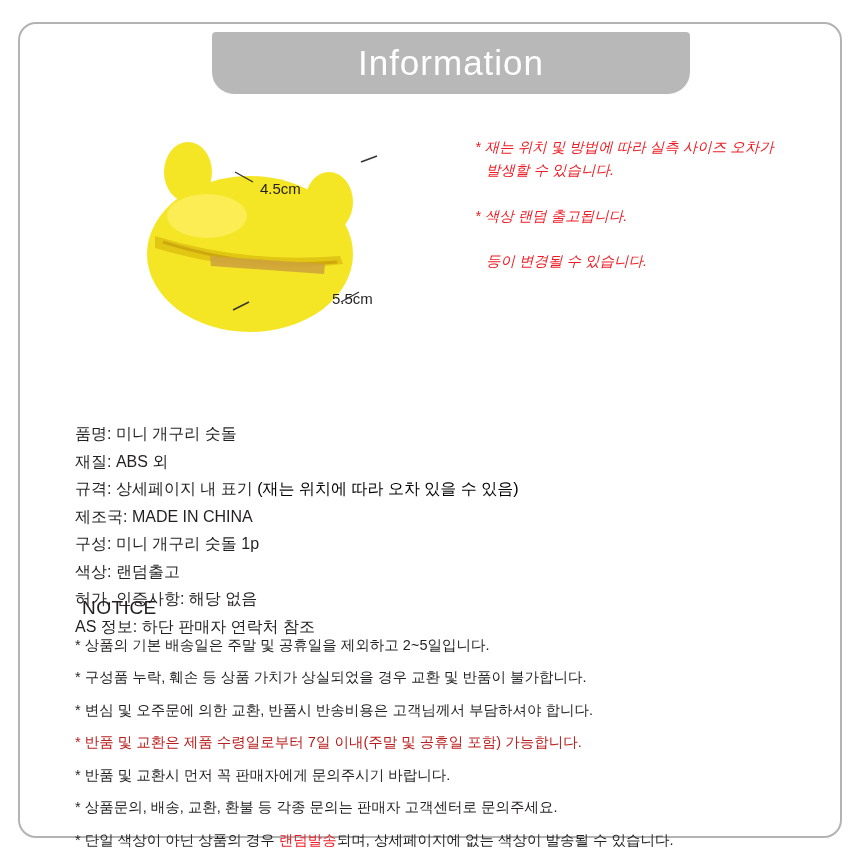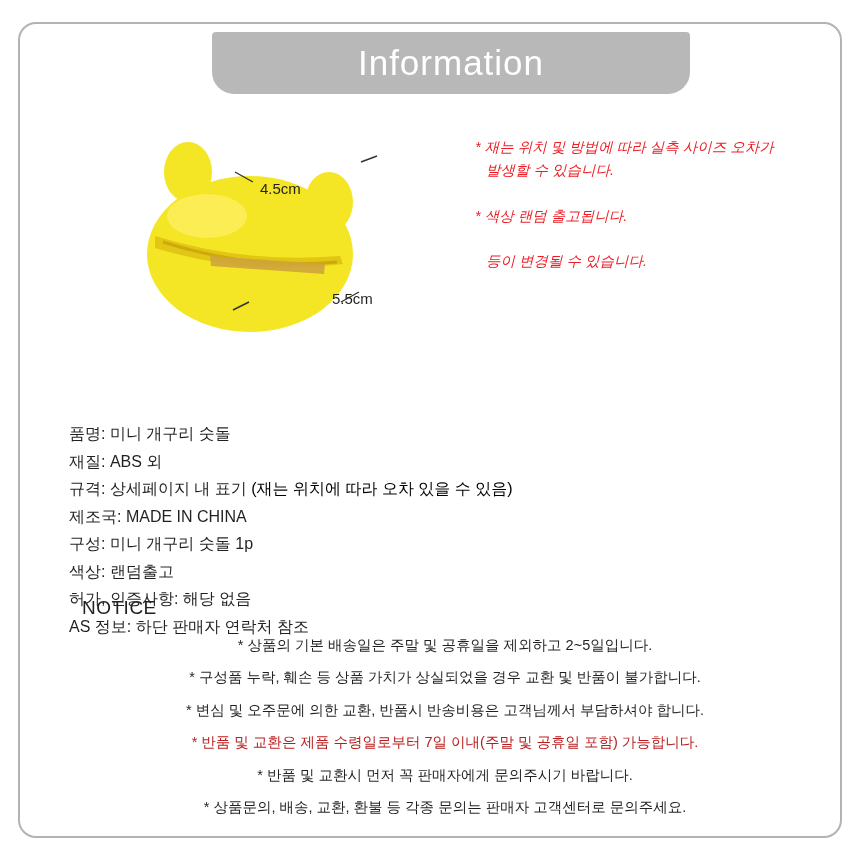--- a/index.html
+++ b/index.html
@@ -80,21 +80,21 @@
     font-size: 14.5px;
     line-height: 1.62;
   }
   .notes .note { margin-bottom: 22px; font-style: italic; }
   .notes .note:last-child { margin-bottom: 0; }
   .notes .indent { display: block; padding-left: 11px; }
 
   
   .specs {
     position: absolute;
-    left: 49px;
+    left: 55px;
     top: 396px;
     width: 700px;
     font-size: 16px;
     line-height: 1.72;
     color: #231f20;
   }
   .specs .row { white-space: nowrap; }
   .specs .red { color: #000000; }
 
   
@@ -110,21 +110,21 @@
   
   .notice-list {
     position: absolute;
     left: 55px;
     top: 610px;
     width: 740px;
     font-size: 14.5px;
     line-height: 1.55;
     color: #231f20;
   }
-  .notice-list .item { margin-bottom: 10px; white-space: nowrap; text-align: center; }
+  .notice-list .item { margin-bottom: 10px; white-space: nowrap; }
   .notice-list .red { color: #ed1c24; }
   .notice-list .all-red { color: #b91c1c; }
 </style>
 </head>
 <body>
 
 <div class="page">
 
   <div class="header-band">
     <div class="header-title">Information</div>
@@ -181,16 +181,17 @@
 
   <div class="notice-title">NOTICE</div>
 
   <div class="notice-list">
     <div class="item"><span>* 상품의 기본 배송일은 주말 및 공휴일을 제외하고 2~5일입니다.</span></div>
     <div class="item"><span>* 구성품 누락, 훼손 등 상품 가치가 상실되었을 경우 교환 및 반품이 불가합니다.</span></div>
     <div class="item"><span>* 변심 및 오주문에 의한 교환, 반품시 반송비용은 고객님께서 부담하셔야 합니다.</span></div>
     <div class="item"><span class="all-red">* 반품 및 교환</span><span class="all-red">은 제품 수령일로부터 7일 이내(주말 및 공휴일 포함) 가능합니다.</span></div>
     <div class="item"><span>* 반품 및 교환시 먼저 꼭 판매자에게 문의주시기 바랍니다.</span></div>
     <div class="item"><span>* 상품문의, 배송, 교환, 환불 등 각종 문의는 판매자 고객센터로 문의주세요.</span></div>
+    <div class="item"><span>* 단일 색상이 아닌 상품의 경우 </span><span class="red">랜덤발송</span><span>되며, 상세페이지에 없는 색상이 발송될 수  있습니다.</span></div>
 
   </div>
 
 </div>
 
 </body></html>

